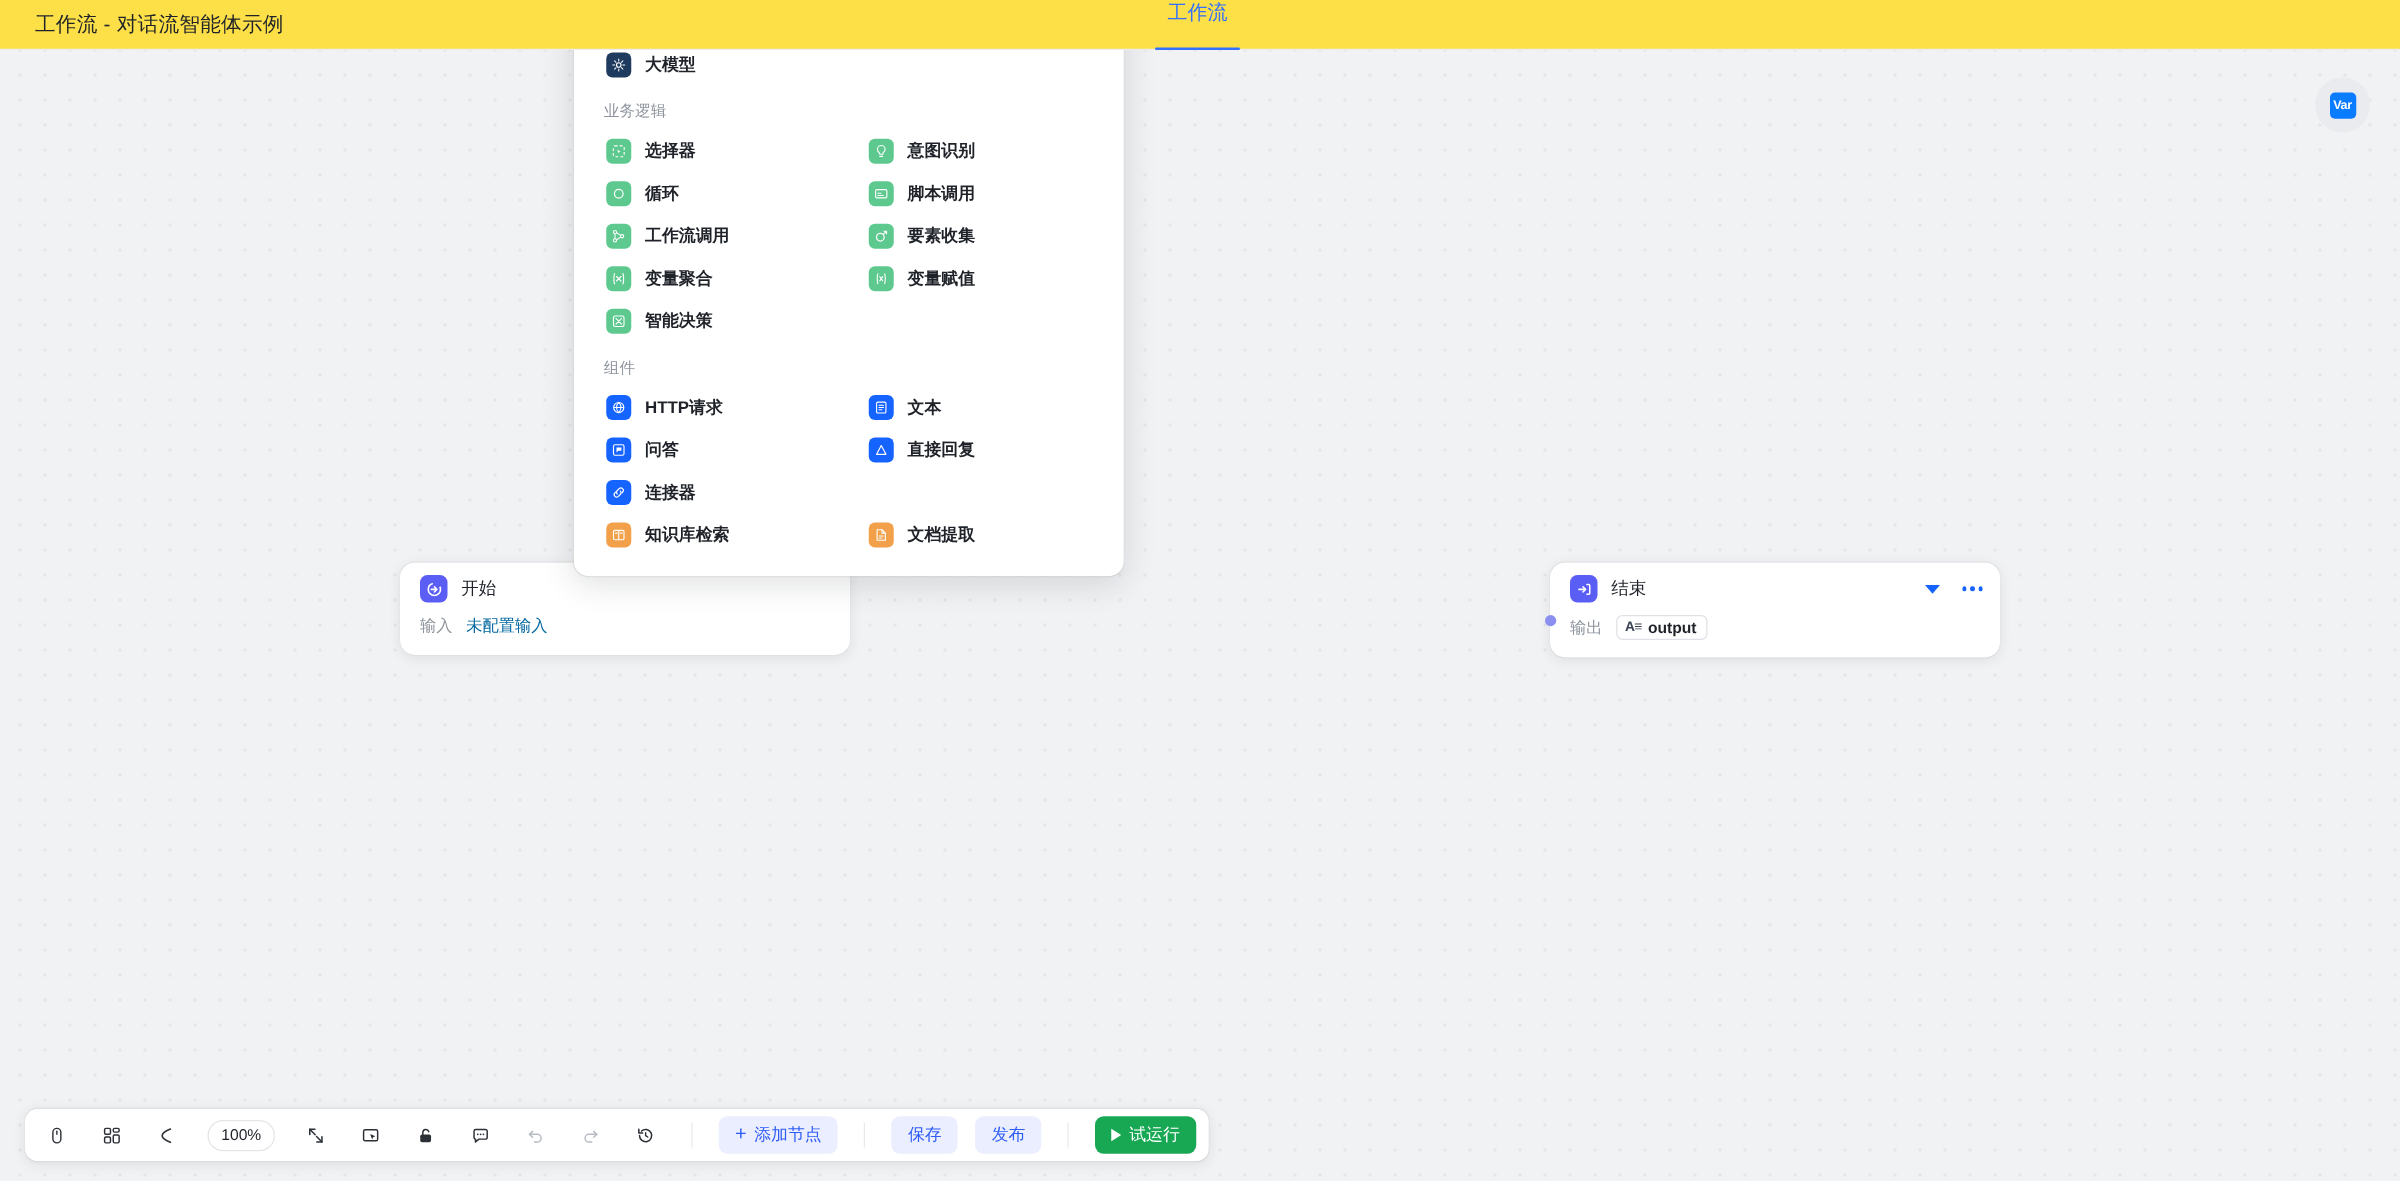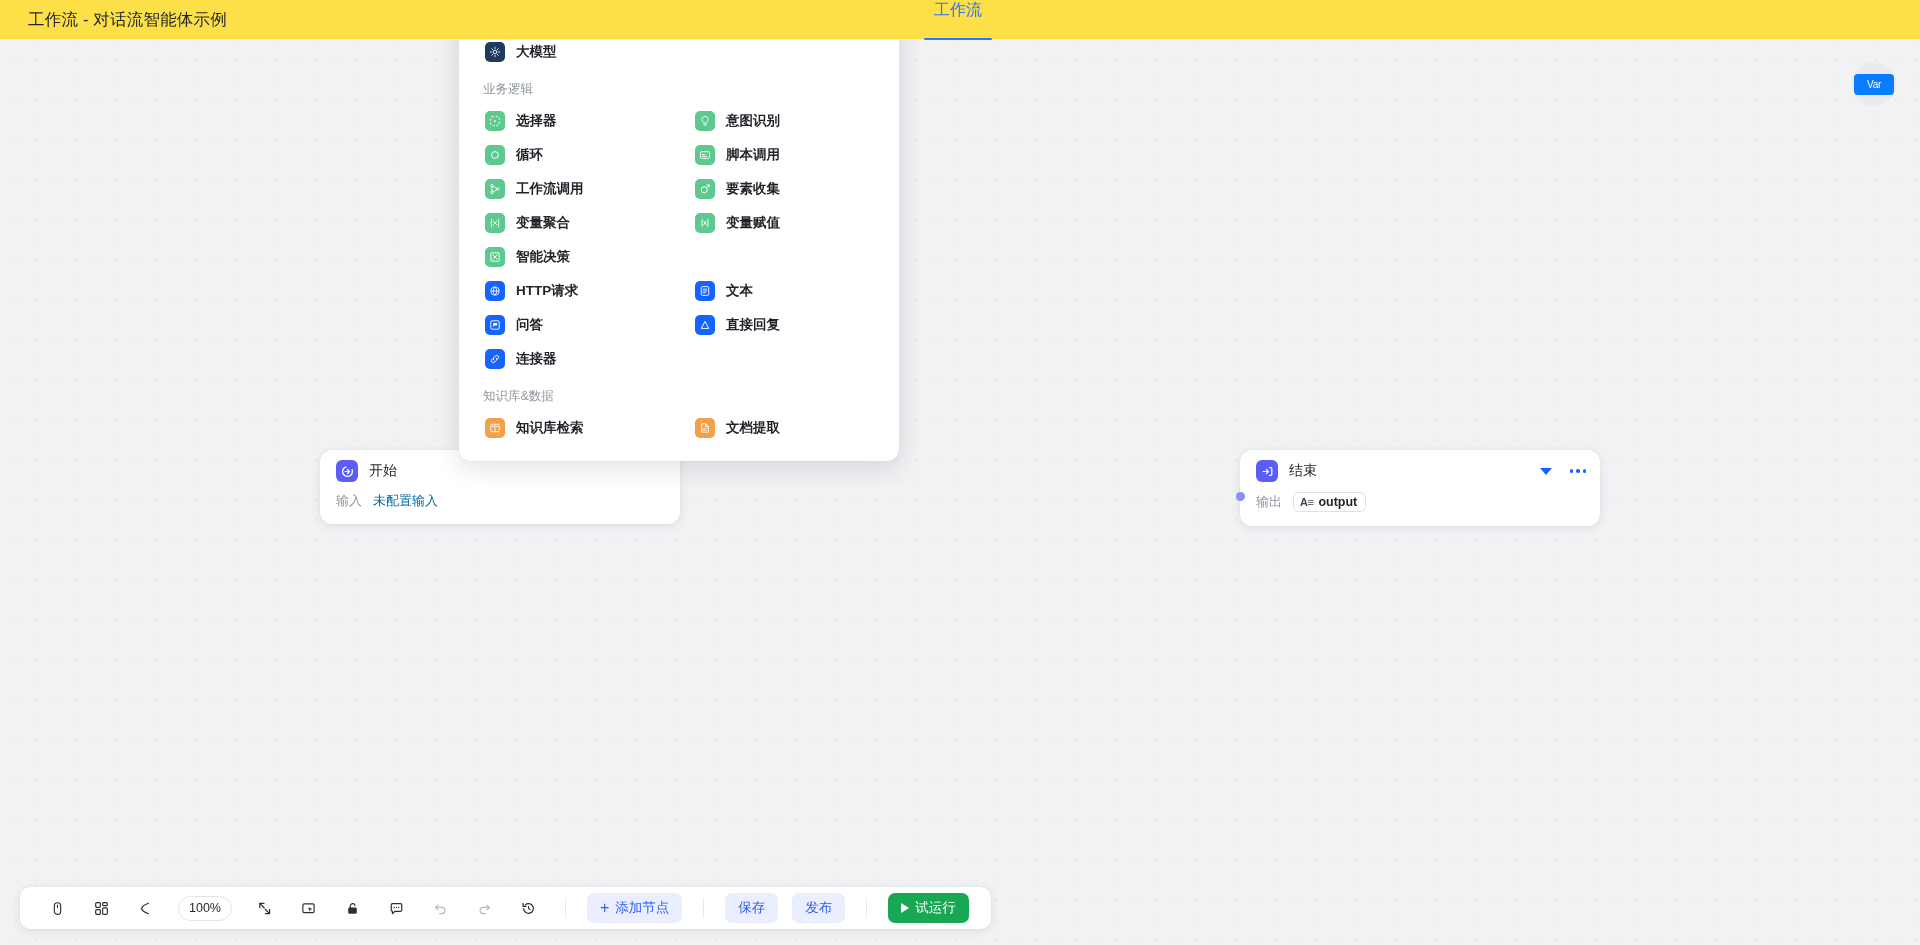--- a/index.html
+++ b/index.html
@@ -51,24 +51,24 @@
 
   
   #var-btn {
     position: absolute; right: 24px; top: 62px;
     width: 44px; height: 44px; border-radius: 50%;
     background: #e9ebef;
     display: flex; align-items: center; justify-content: center;
     cursor: pointer; z-index: 12;
   }
   #var-btn .var-chip {
-    width: 40px; height: 21px; border-radius: 4px;
+    width: 21px; height: 21px; border-radius: 4px;
     background: #0a7cff; color: #fff;
     font-size: 10px; line-height: 21px; text-align: center;
-    font-weight: 400; letter-spacing: -.3px;
+    font-weight: 700; letter-spacing: -.3px;
   }
 
   
   .node {
     position: absolute;
     background: #ffffff;
     border-radius: 12px;
     box-shadow: 0 2px 10px rgba(31,35,41,.09), 0 0 1px rgba(31,35,41,.12);
     z-index: 5;
     overflow: visible;
@@ -140,21 +140,21 @@
     color: #fff;
   }
   .panel-item .pi-label { font-size: 13.5px; color: #1f2329; white-space: nowrap; }
   .pi-icon svg { display: block; }
 
   
   #toolbar {
     position: absolute; left: 20px; bottom: 16px; height: 42px;
     background: #ffffff; border-radius: 10px;
     box-shadow: 0 2px 10px rgba(31,35,41,.10), 0 0 1px rgba(31,35,41,.12);
-    display: flex; align-items: center; padding: 0 22px; gap: 14px;
+    display: flex; align-items: center; padding: 0 10px; gap: 14px;
     z-index: 20;
   }
   .tb-btn {
     width: 30px; height: 30px; border-radius: 6px;
     display: flex; align-items: center; justify-content: center;
     cursor: pointer; color: #2b2f36;
   }
   .tb-btn.muted { color: #b8bcc4; }
   .zoom-pill {
     height: 25px; min-width: 52px; padding: 0 10px;
@@ -321,20 +321,21 @@
           <span class="pi-icon" style="background:#5dc98f">
             <svg width="12" height="12" viewBox="0 0 16 16" fill="none">
               <rect x="2.4" y="2.4" width="11.2" height="11.2" rx="1.6" stroke="#fff" stroke-width="1.2"></rect>
               <path d="M5 5l6 6M11 5l-6 6" stroke="#fff" stroke-width="1.2" stroke-linecap="round"></path>
             </svg>
           </span>
           <span class="pi-label">智能决策</span>
         </div>
       </div>
 
+      <div class="panel-section-title">组件</div>
       <div class="panel-grid">
         <div class="panel-item">
           <span class="pi-icon" style="background:#1664ff">
             <svg width="12" height="12" viewBox="0 0 16 16" fill="none">
               <circle cx="8" cy="8" r="5.4" stroke="#fff" stroke-width="1.2"></circle>
               <path d="M2.6 8h10.8M8 2.6c1.6 1.7 2.4 3.6 2.4 5.4S9.6 11.7 8 13.4C6.4 11.7 5.6 9.8 5.6 8S6.4 4.3 8 2.6z" stroke="#fff" stroke-width="1.1"></path>
             </svg>
           </span>
           <span class="pi-label">HTTP请求</span>
         </div>
@@ -368,21 +369,20 @@
           <span class="pi-icon" style="background:#1664ff">
             <svg width="12" height="12" viewBox="0 0 16 16" fill="none">
               <path d="M6.4 9.6a2.6 2.6 0 0 1 0-3.7l2-2a2.6 2.6 0 0 1 3.7 3.7l-.9.9" stroke="#fff" stroke-width="1.25" stroke-linecap="round"></path>
               <path d="M9.6 6.4a2.6 2.6 0 0 1 0 3.7l-2 2a2.6 2.6 0 0 1-3.7-3.7l.9-.9" stroke="#fff" stroke-width="1.25" stroke-linecap="round"></path>
             </svg>
           </span>
           <span class="pi-label">连接器</span>
         </div>
       </div>
 
-      <div class="panel-section-title">知识库&amp;数据</div>
       <div class="panel-grid">
         <div class="panel-item">
           <span class="pi-icon" style="background:#f2a04a">
             <svg width="12" height="12" viewBox="0 0 16 16" fill="none">
               <rect x="2.4" y="3" width="11.2" height="10" rx="1.3" stroke="#fff" stroke-width="1.2"></rect>
               <path d="M8 3.4v9.2" stroke="#fff" stroke-width="1.2"></path>
               <path d="M4.4 6h2M9.6 6h2" stroke="#fff" stroke-width="1.1" stroke-linecap="round"></path>
             </svg>
           </span>
           <span class="pi-label">知识库检索</span>

